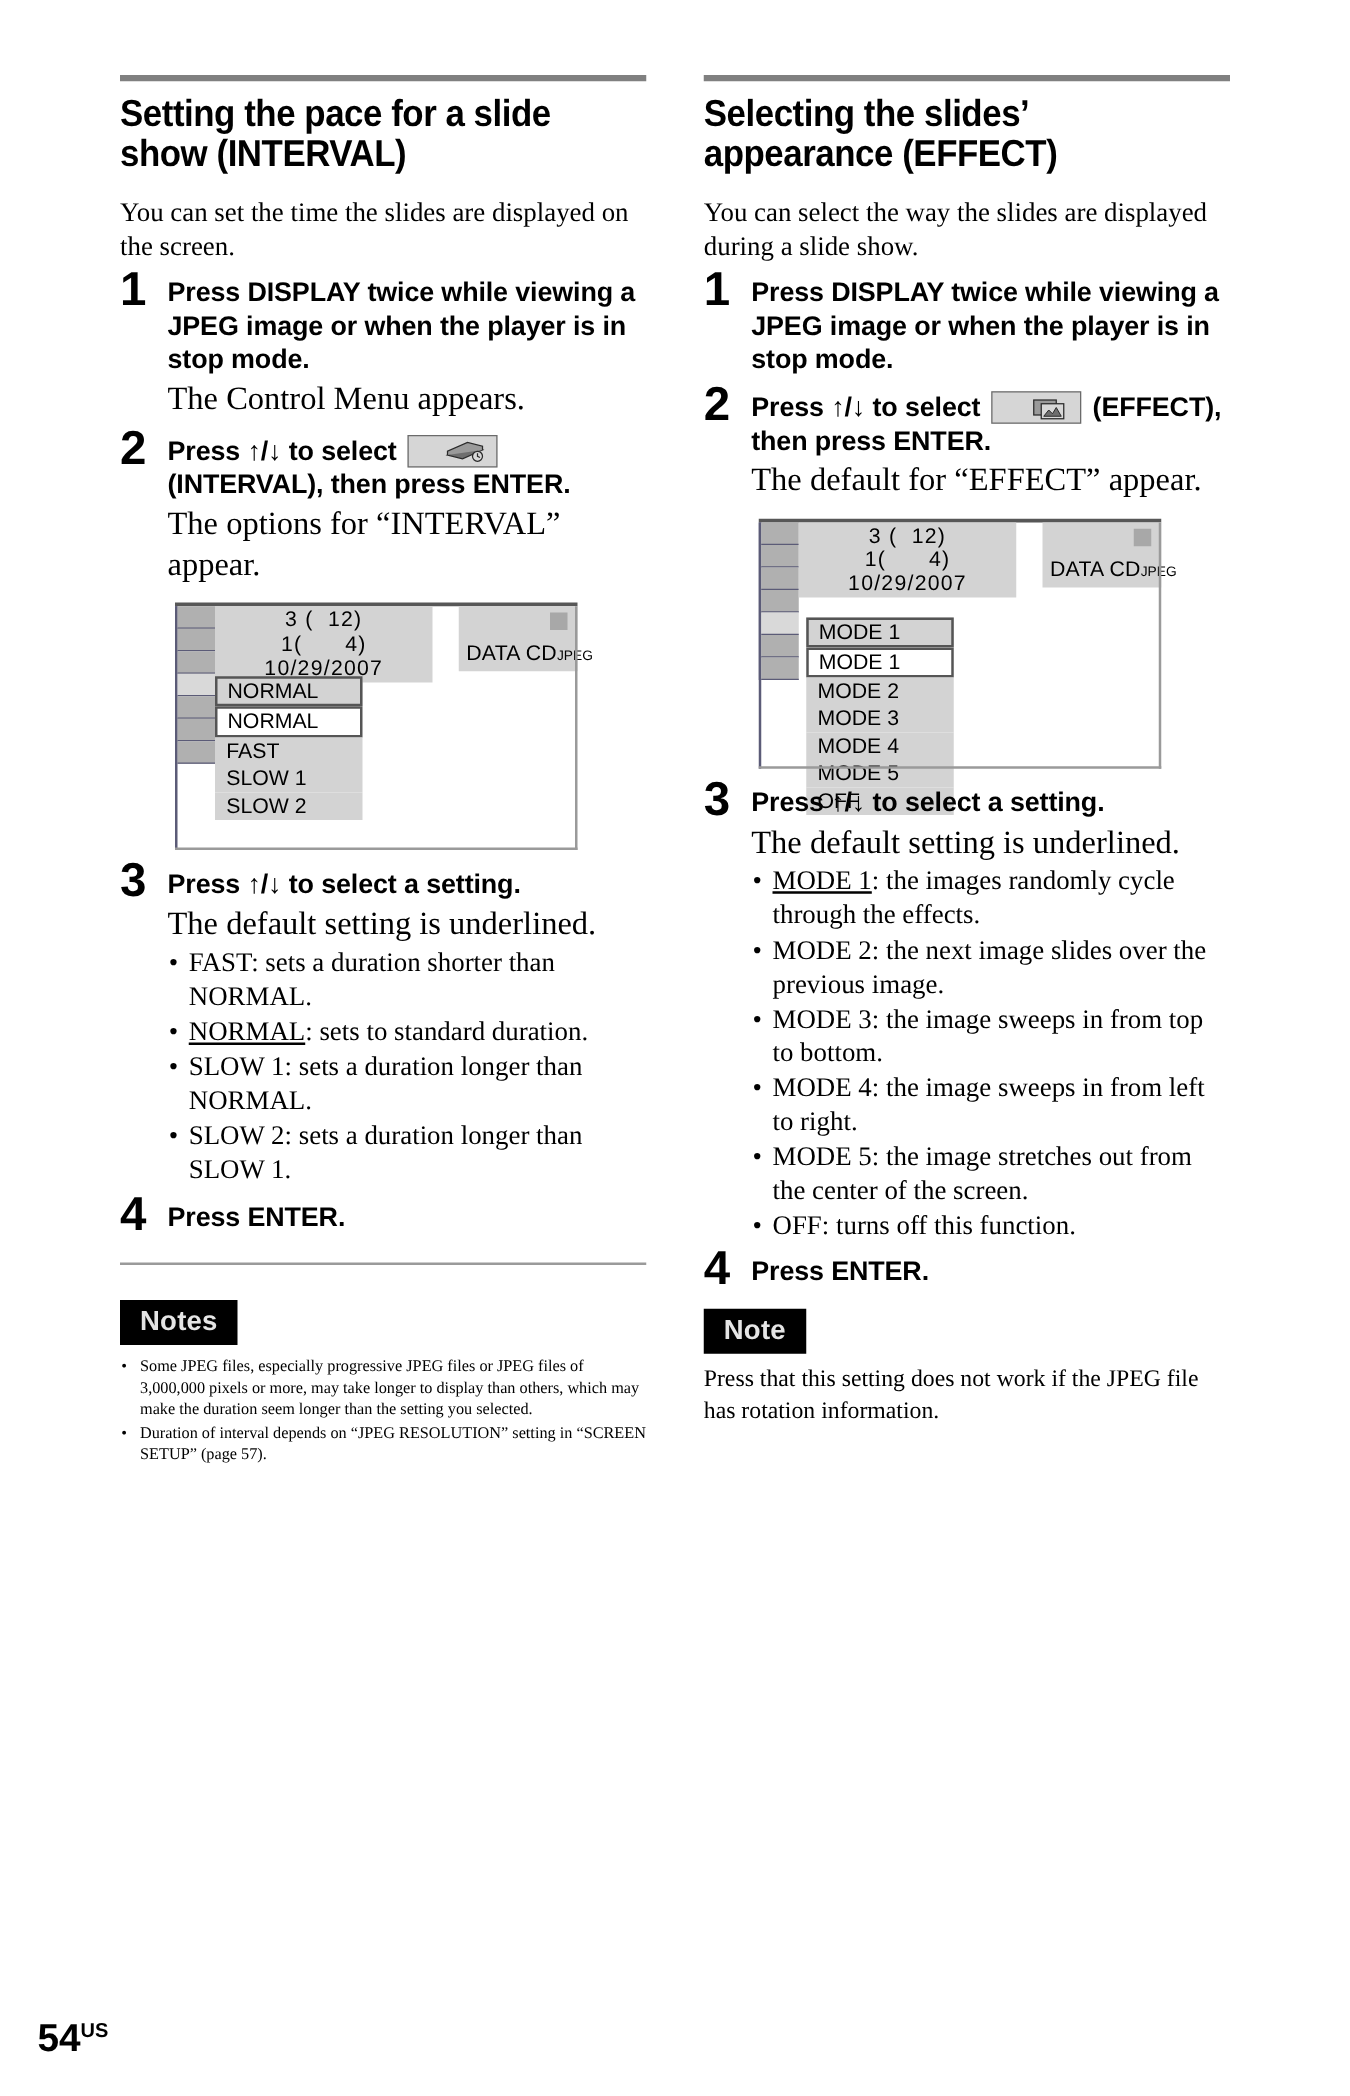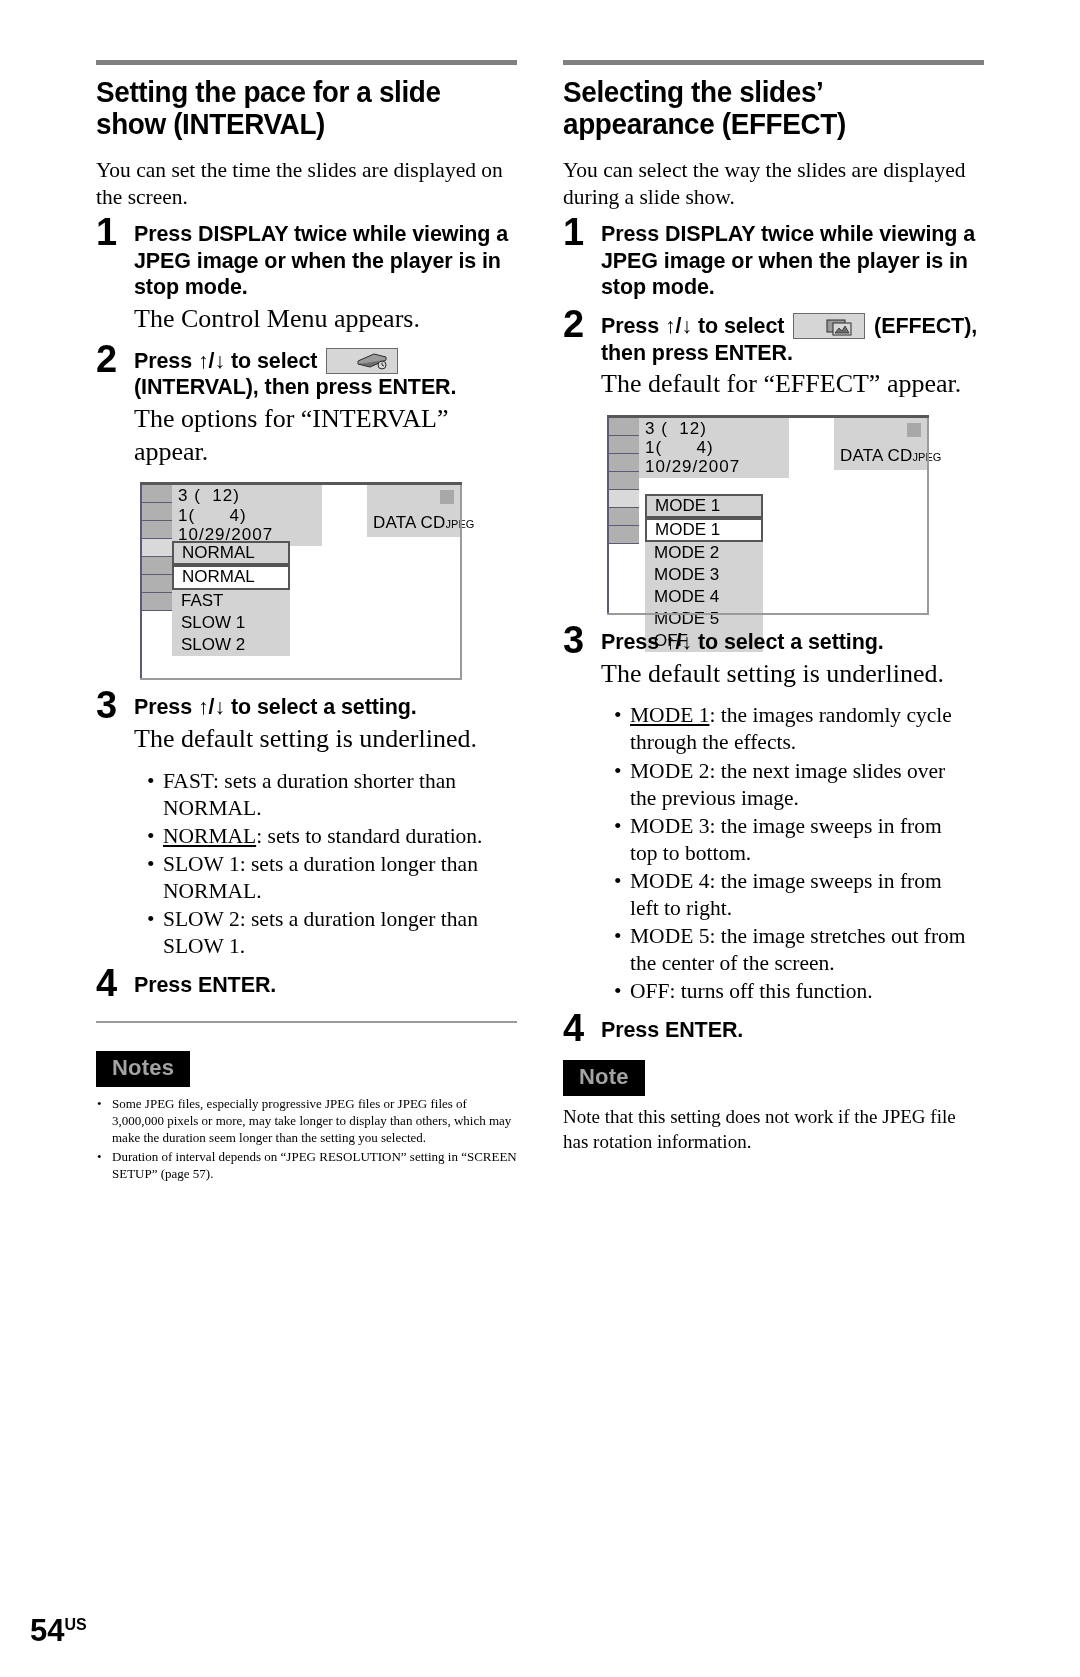--- a/index.html
+++ b/index.html
@@ -112,26 +112,27 @@
     display:block;
     width:30px; height:18px;
     background:#b0b0b0;
     border-bottom:1px solid #5b5b77;
   }
   .screen .lcol i.hl { background:#d9d9d9; }
 
   .screen .topinfo {
     position:absolute;
     left:32px; top:0;
-    width:150px;
+    width:174px;
     background:#d3d3d3;
     font-family:"Liberation Sans", sans-serif;
     font-size:17px;
     line-height:1.12;
     padding:1px 6px 2px 6px;
+    text-align:center;
     letter-spacing:1px;
   }
   .screen .topinfo .ln { white-space:pre; }
 
   .screen .menu {
     position:absolute;
     left:32px;
     width:118px;
     font-family:"Liberation Sans", sans-serif;
     font-size:17px;
@@ -191,21 +192,21 @@
   .screen .rline {
     position:absolute;
     right:0; top:0; bottom:0;
     width:2px;
     background:#9a9a9a;
   }
 
   
   ul.bul {
     list-style:none;
-    margin:12px; padding:0;
+    margin:0; padding:0;
     font-size:21.5px;
     line-height:1.26;
   }
   ul.bul li {
     position:relative;
     padding-left:17px;
     margin-top:1px;
   }
   ul.bul li:before {
     content:"\2022";
@@ -216,21 +217,21 @@
 
   
   .hr-thin {
     height:2px;
     background:#9a9a9a;
     margin:22px 0 28px 0;
   }
   .note-tag {
     display:inline-block;
     background:#000;
-    color:#a3a3a3;
+    color:#e5e5e5;
     font-family:"Liberation Sans", sans-serif;
     font-weight:bold;
     font-size:22px;
     padding:4px 16px 6px 16px;
     letter-spacing:0.2px;
   }
   ul.notes {
     list-style:none;
     margin:9px 0 0 0; padding:0;
     font-size:13px;
@@ -459,20 +460,20 @@
 
     <div class="step" style="margin-top:10px;">
       <span class="step-num">4</span>
       <div class="step-body">
         <div class="step-title">Press ENTER.</div>
       </div>
     </div>
 
     <div style="margin-top:16px;">
       <span class="note-tag">Note</span>
-      <p class="note-body">Note that this setting does not work if the JPEG file has rotation information.</p>
+      <p class="note-body">Press that this setting does not work if the JPEG file has rotation information.</p>
     </div>
 
   </div>
  </div>
 
  <div class="folio"><span>54</span><sup>US</sup></div>
 </div>
 
 </body></html>

